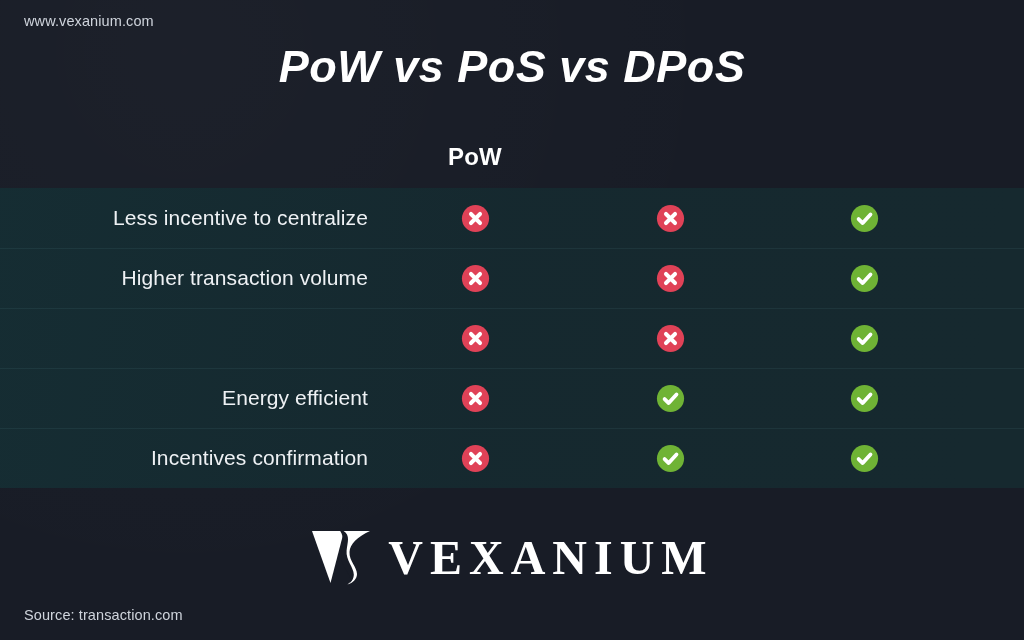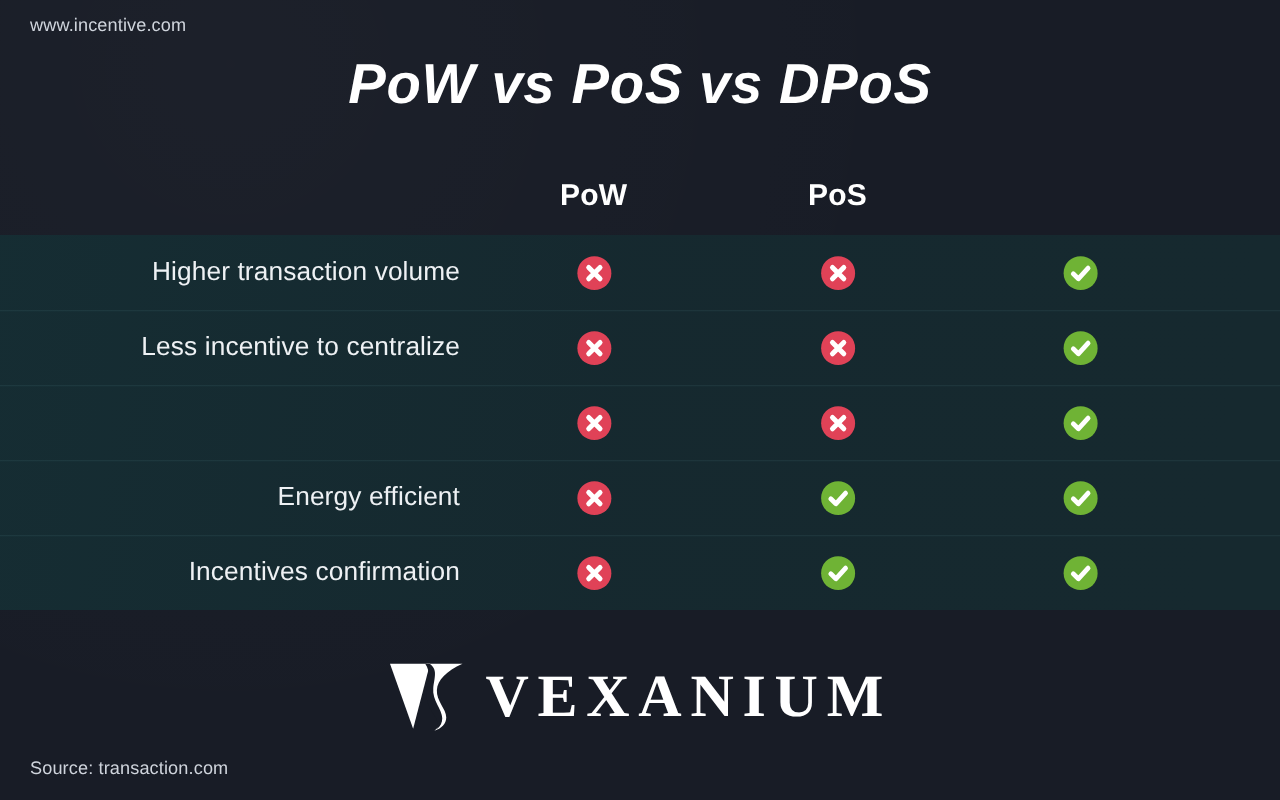--- a/index.html
+++ b/index.html
@@ -137,59 +137,58 @@
     color:#cfd4dc;
     letter-spacing:.1px;
     white-space:nowrap;
   }
 </style>
 </head>
 <body>
 
 <div id="page">
 
-  <div class="site-url">www.incentive.com</div>
+  <div class="site-url">www.vexanium.com</div>
 
   <div class="title">PoW vs PoS vs DPoS</div>
 
   <div class="col-headers">
     <div class="col-head c0">PoW</div>
-    <div class="col-head c1">PoS</div>
   </div>
 
   <div class="table-band" id="table-band">
       <div class="trow">
+        <div class="row-label">Less incentive to centralize</div>
+        <div class="cell c0">
+          <span>
+            <svg class="mark" viewBox="0 0 32 32">
+              <circle cx="16" cy="16" r="15" fill="#e04257"></circle>
+              <path fill="none" stroke="#ffffff" stroke-width="4.4" stroke-linecap="round" stroke-linejoin="round" d="M11 11 L21 21 M21 11 L11 21"></path>
+            </svg>
+          </span>
+        </div>
+        <div class="cell c1">
+          <span>
+            <svg class="mark" viewBox="0 0 32 32">
+              <circle cx="16" cy="16" r="15" fill="#e04257"></circle>
+              <path fill="none" stroke="#ffffff" stroke-width="4.4" stroke-linecap="round" stroke-linejoin="round" d="M11 11 L21 21 M21 11 L11 21"></path>
+            </svg>
+          </span>
+        </div>
+        <div class="cell c2">
+          <span>
+            <svg class="mark" viewBox="0 0 32 32">
+              <circle cx="16" cy="16" r="15" fill="#6fb335"></circle>
+              <path fill="none" stroke="#ffffff" stroke-width="4.2" stroke-linecap="round" stroke-linejoin="round" d="M9.5 16.6 L14 21 L22.6 11.6"></path>
+            </svg>
+          </span>
+        </div>
+      </div>
+      <div class="trow">
         <div class="row-label">Higher transaction volume</div>
-        <div class="cell c0">
-          <span>
-            <svg class="mark" viewBox="0 0 32 32">
-              <circle cx="16" cy="16" r="15" fill="#e04257"></circle>
-              <path fill="none" stroke="#ffffff" stroke-width="4.4" stroke-linecap="round" stroke-linejoin="round" d="M11 11 L21 21 M21 11 L11 21"></path>
-            </svg>
-          </span>
-        </div>
-        <div class="cell c1">
-          <span>
-            <svg class="mark" viewBox="0 0 32 32">
-              <circle cx="16" cy="16" r="15" fill="#e04257"></circle>
-              <path fill="none" stroke="#ffffff" stroke-width="4.4" stroke-linecap="round" stroke-linejoin="round" d="M11 11 L21 21 M21 11 L11 21"></path>
-            </svg>
-          </span>
-        </div>
-        <div class="cell c2">
-          <span>
-            <svg class="mark" viewBox="0 0 32 32">
-              <circle cx="16" cy="16" r="15" fill="#6fb335"></circle>
-              <path fill="none" stroke="#ffffff" stroke-width="4.2" stroke-linecap="round" stroke-linejoin="round" d="M9.5 16.6 L14 21 L22.6 11.6"></path>
-            </svg>
-          </span>
-        </div>
-      </div>
-      <div class="trow">
-        <div class="row-label">Less incentive to centralize</div>
         <div class="cell c0">
           <span>
             <svg class="mark" viewBox="0 0 32 32">
               <circle cx="16" cy="16" r="15" fill="#e04257"></circle>
               <path fill="none" stroke="#ffffff" stroke-width="4.4" stroke-linecap="round" stroke-linejoin="round" d="M11 11 L21 21 M21 11 L11 21"></path>
             </svg>
           </span>
         </div>
         <div class="cell c1">
           <span>

